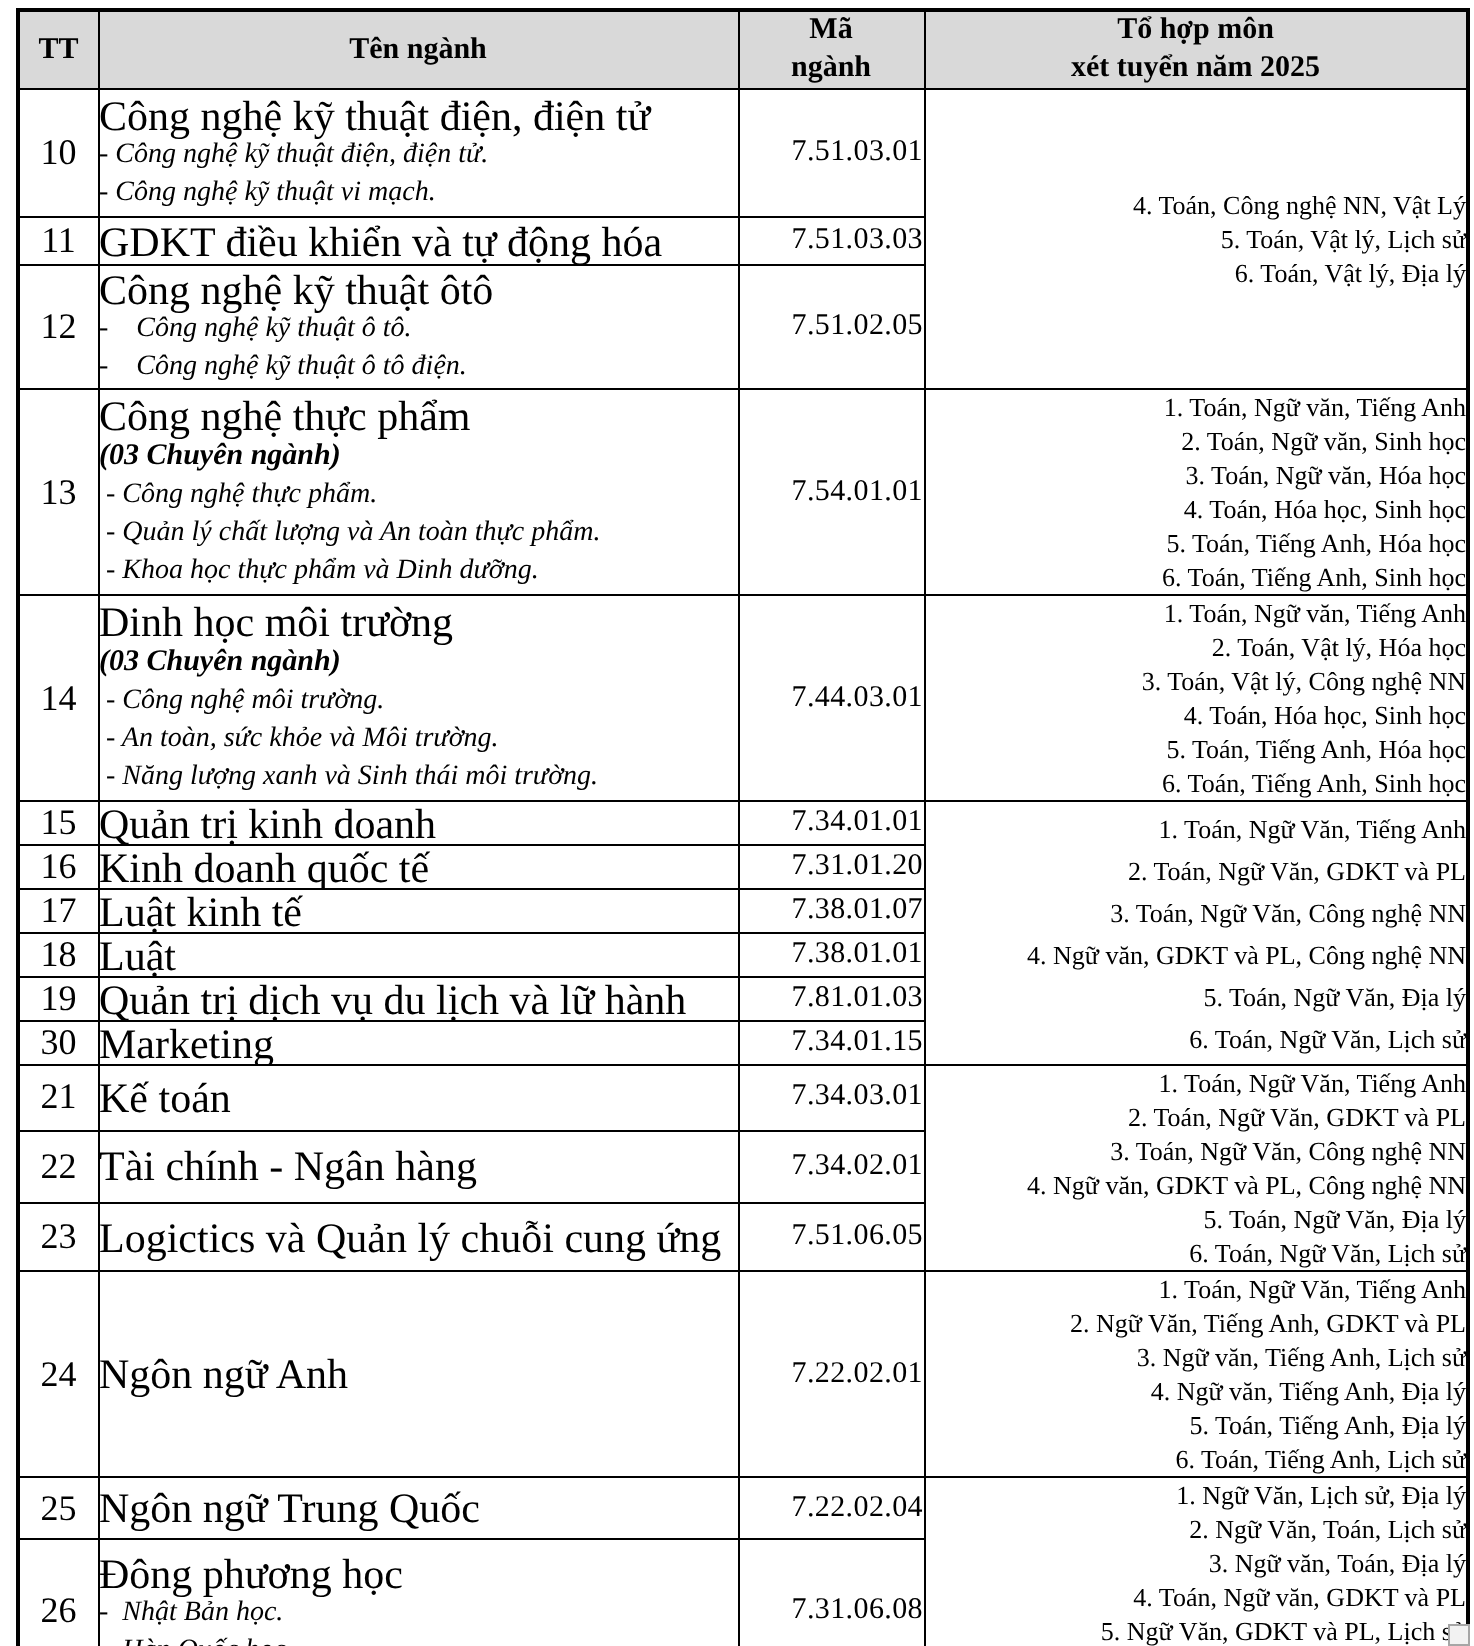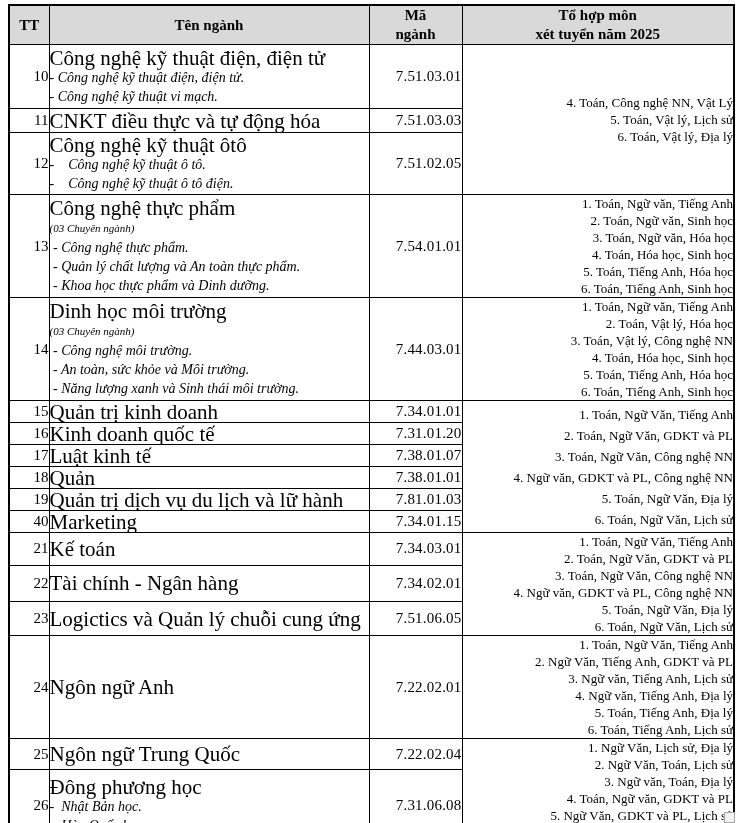--- a/index.html
+++ b/index.html
@@ -1,28 +1,28 @@
 <!DOCTYPE html>
 <html lang="vi"><head>
 <meta charset="utf-8">
 <style>
   html,body{margin:0;padding:0;background:#ffffff;}
   body{width:737px;height:823px;position:relative;font-family:"Liberation Serif","DejaVu Serif",serif;color:#000;}
   .page{position:absolute;left:8px;top:4px;}
   table.adm{border-collapse:collapse;table-layout:fixed;border:2px solid #000;}
   table.adm th, table.adm td{border:1px solid #000;padding:0;vertical-align:middle;overflow:hidden;}
   thead th{background:#d9d9d9;font-weight:bold;font-size:15px;line-height:19px;text-align:center;white-space:pre-line;}
-  td.tt{text-align:right;font-size:15px;}
+  td.tt{text-align:center;font-size:18px;}
   td.name{padding-left:6px;padding-right:2px;}
   td.code{text-align:right;font-size:15px;letter-spacing:.2px;}
   td.combo{font-size:13px;line-height:17px;white-space:pre-line;padding-left:6px;padding-right:2px;text-align:right;}
   td.combo-top{vertical-align:top;padding-top:3px;}
   td.combo-loose{line-height:21px;}
   .title{font-size:21px;line-height:20px;}
-  .subtitle{font-size:11px;line-height:20px;font-style:italic;}
+  .subtitle{font-size:15px;line-height:20px;font-style:italic;font-weight:bold;}
   .sub{font-size:14px;line-height:19px;font-style:italic;white-space:pre-wrap;}
   .rh-head{height:27px;}
   .rh10{height:64px;} .rh11{height:24px;} .rh12{height:62px;}
   .rh13{height:100px;} .rh14{height:98px;}
   .rh-s{height:22px;}
   .rh21{height:31px;margin-top:46px;} .rh22{height:34px;padding-left:45px;} .rh23{height:32px;}
   .rh24{height:100px;} .rh25{height:31px;} .rh26{height:72px;}
   .resize-handle{position:absolute;left:724px;top:812px;width:11px;height:11px;border:1px solid #a6a6a6;background:#f2f2f2;box-sizing:border-box;}
 </style>
 </head>
@@ -55,21 +55,21 @@
         <div class="sub">- Công nghệ kỹ thuật vi mạch.</div>
       </td>
       <td class="code">7.51.03.01</td>
       <td class="combo combo-top" rowspan="3">4. Toán, Công nghệ NN, Vật Lý
 5. Toán, Vật lý, Lịch sử
 6. Toán, Vật lý, Địa lý</td>
     </tr>
     <tr class="rh11">
       <td class="tt">11</td>
       <td class="name">
-        <div class="title">CNKT điều thực và tự động hóa</div>
+        <div class="title">GDKT điều khiển và tự động hóa</div>
       </td>
       <td class="code">7.51.03.03</td>
     </tr>
     <tr class="rh12">
       <td class="tt">12</td>
       <td class="name">
         <div class="title">Công nghệ kỹ thuật ôtô</div>
         <div class="sub">-    Công nghệ kỹ thuật ô tô.</div>
         <div class="sub">-    Công nghệ kỹ thuật ô tô điện.</div>
       </td>
@@ -132,33 +132,33 @@
     <tr class="rh-s">
       <td class="tt">17</td>
       <td class="name">
         <div class="title">Luật kinh tế</div>
       </td>
       <td class="code">7.38.01.07</td>
     </tr>
     <tr class="rh-s">
       <td class="tt">18</td>
       <td class="name">
-        <div class="title">Quản</div>
+        <div class="title">Luật</div>
       </td>
       <td class="code">7.38.01.01</td>
     </tr>
     <tr class="rh-s">
       <td class="tt">19</td>
       <td class="name">
         <div class="title">Quản trị dịch vụ du lịch và lữ hành</div>
       </td>
       <td class="code">7.81.01.03</td>
     </tr>
     <tr class="rh-s">
-      <td class="tt">40</td>
+      <td class="tt">30</td>
       <td class="name">
         <div class="title">Marketing</div>
       </td>
       <td class="code">7.34.01.15</td>
     </tr>
     <tr class="rh21">
       <td class="tt">21</td>
       <td class="name">
         <div class="title">Kế toán</div>
       </td>

